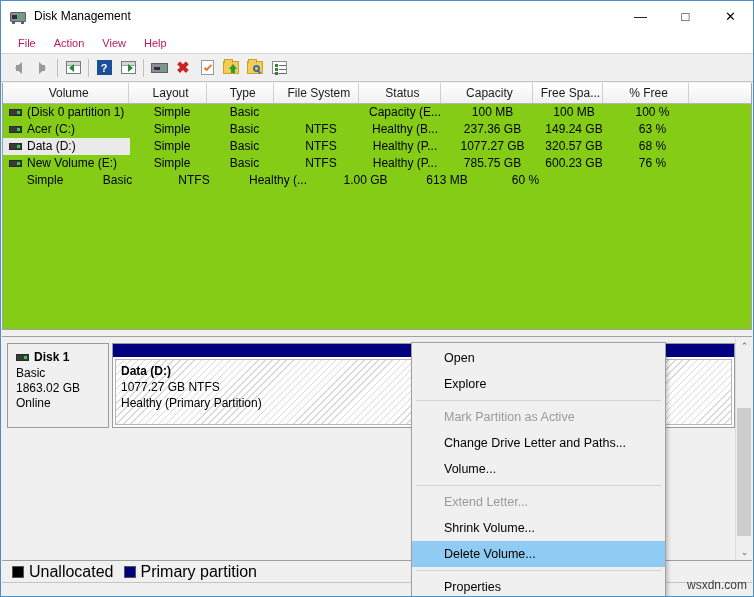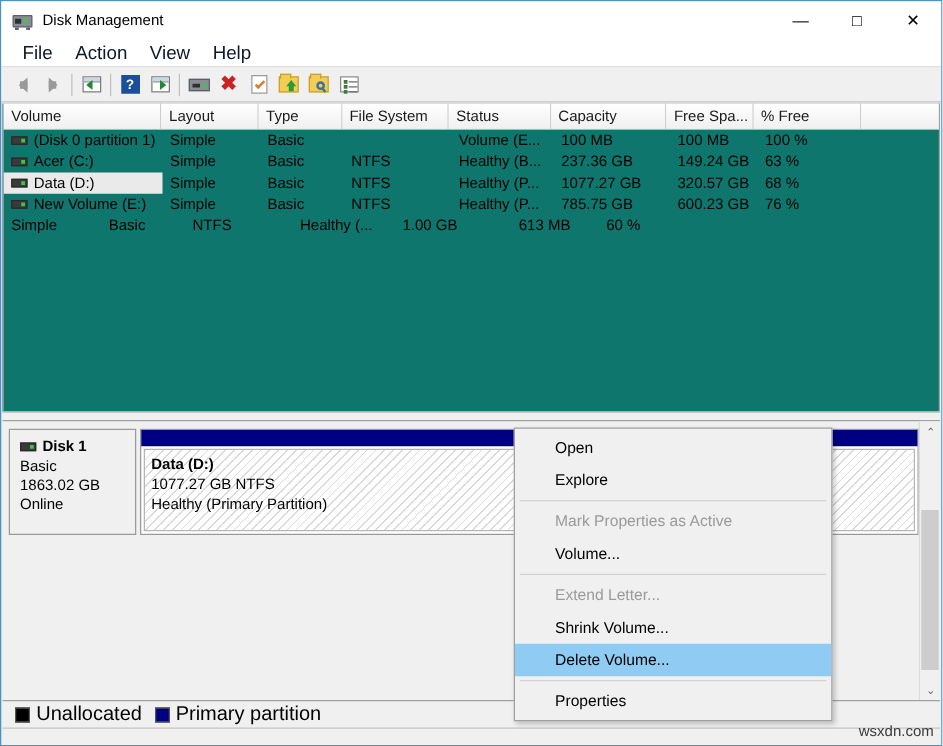--- a/index.html
+++ b/index.html
@@ -69,21 +69,21 @@
 
   
   #menubar {
     height: 22px;
     background: #ffffff;
     display: flex; align-items: center;
     padding-left: 8px;
     border-bottom: 1px solid #d6d6d6;
   }
   .menu-item {
-    font-size: 15px; color: #0f172a;
+    font-size: 11px; color: #be185d;
     padding: 2px 9px;
     cursor: default;
     text-align: center;
   }
 
   
   #toolbar {
     height: 28px;
     background: #f0f0f0;
     border-bottom: 1px solid #c4c4c4;
@@ -185,23 +185,24 @@
     position: absolute; left: 6px; height: 1px; width: 7px; background: #6b6b6b;
   }
   .list-ico .tk {
     position: absolute; left: 2px; width: 3px; height: 3px; background: #3a7d3a;
   }
 
   
   #listpane {
     position: absolute;
     left: 1px; top: 82px; right: 1px; height: 246px;
-    background: #0f766e;
+    background: #84cc16;
     border-left: 1px solid #a0a0a0;
     border-right: 1px solid #a0a0a0;
+    text-align: center;
   }
   #list-header {
     display: flex; height: 21px;
     background: #f0f0f0;
     border-bottom: 1px solid #b5b5b5;
   }
   .hcell {
     font-size: 12px; color: #1a1a1a;
     border-right: 1px solid #cfcfcf;
     padding: 3px 0 0 6px;
@@ -464,21 +465,21 @@
     <div class="row">
       <div class="cell first" style="width:127px">
         <span class="volicon">
             <span class="lt"></span>
           </span>
         <span>(Disk 0 partition 1)</span>
       </div>
       <div class="cell" style="width:78px">Simple</div>
       <div class="cell" style="width:67px">Basic</div>
       <div class="cell" style="width:86px"></div>
-      <div class="cell" style="width:82px">Volume (E...</div>
+      <div class="cell" style="width:82px">Capacity (E...</div>
       <div class="cell" style="width:93px">100 MB</div>
       <div class="cell" style="width:70px">100 MB</div>
       <div class="cell" style="width:87px">100 %</div>
     </div>
 
     <div class="row">
       <div class="cell first" style="width:127px">
         <span class="volicon">
             <span class="lt"></span>
           </span>
@@ -583,21 +584,22 @@
       <span class="legend-label">Primary partition</span>
     </div>
   </div>
 
   <div id="bottom-strip"></div>
 
   <div id="context-menu">
     <div class="ctx-item">Open</div>
     <div class="ctx-item">Explore</div>
     <div class="ctx-sep"></div>
-    <div class="ctx-item disabled">Mark Properties as Active</div>
+    <div class="ctx-item disabled">Mark Partition as Active</div>
+    <div class="ctx-item">Change Drive Letter and Paths...</div>
     <div class="ctx-item">Volume...</div>
     <div class="ctx-sep"></div>
     <div class="ctx-item disabled">Extend Letter...</div>
     <div class="ctx-item">Shrink Volume...</div>
     <div class="ctx-item highlight">Delete Volume...</div>
     <div class="ctx-sep"></div>
     <div class="ctx-item">Properties</div>
 
   </div>
 

